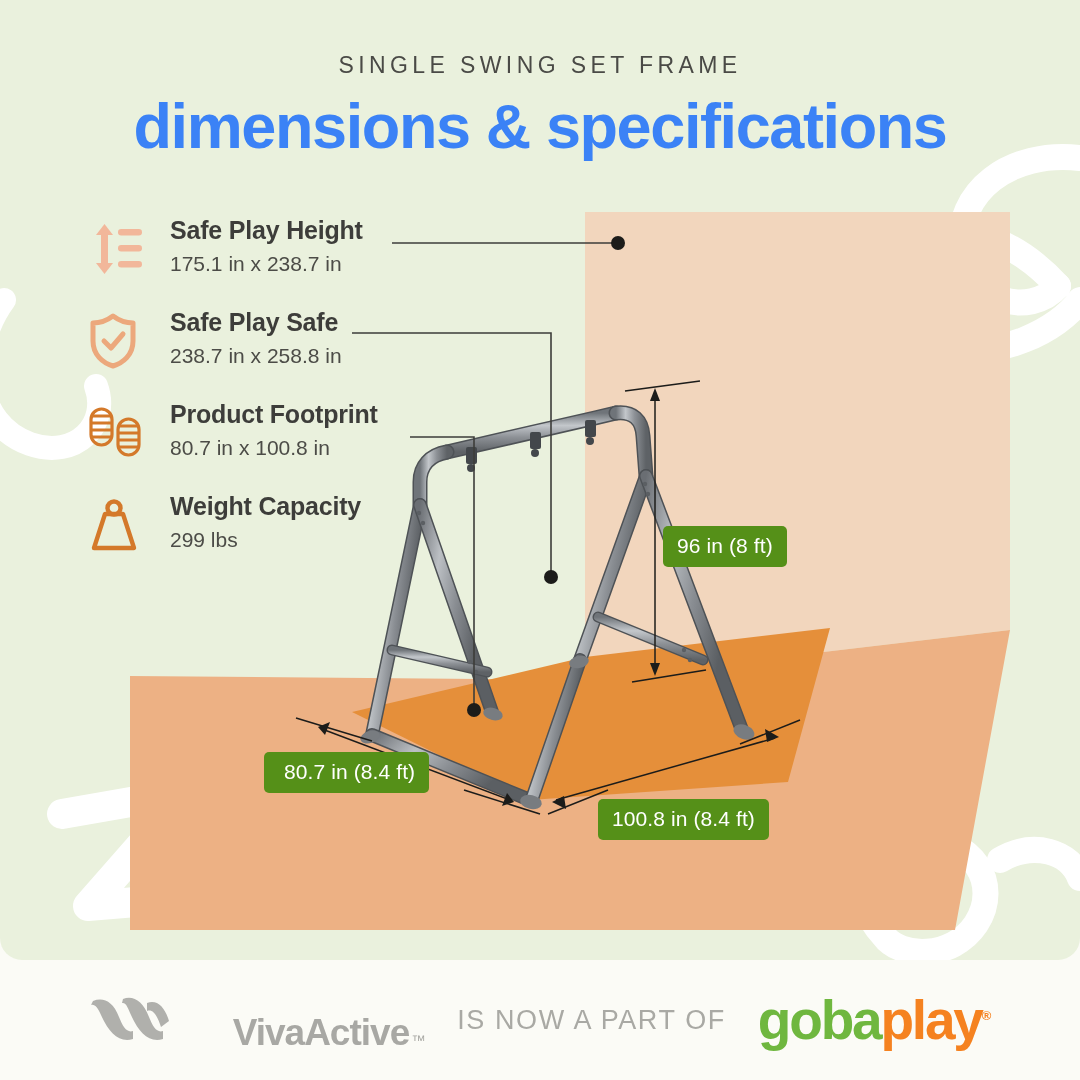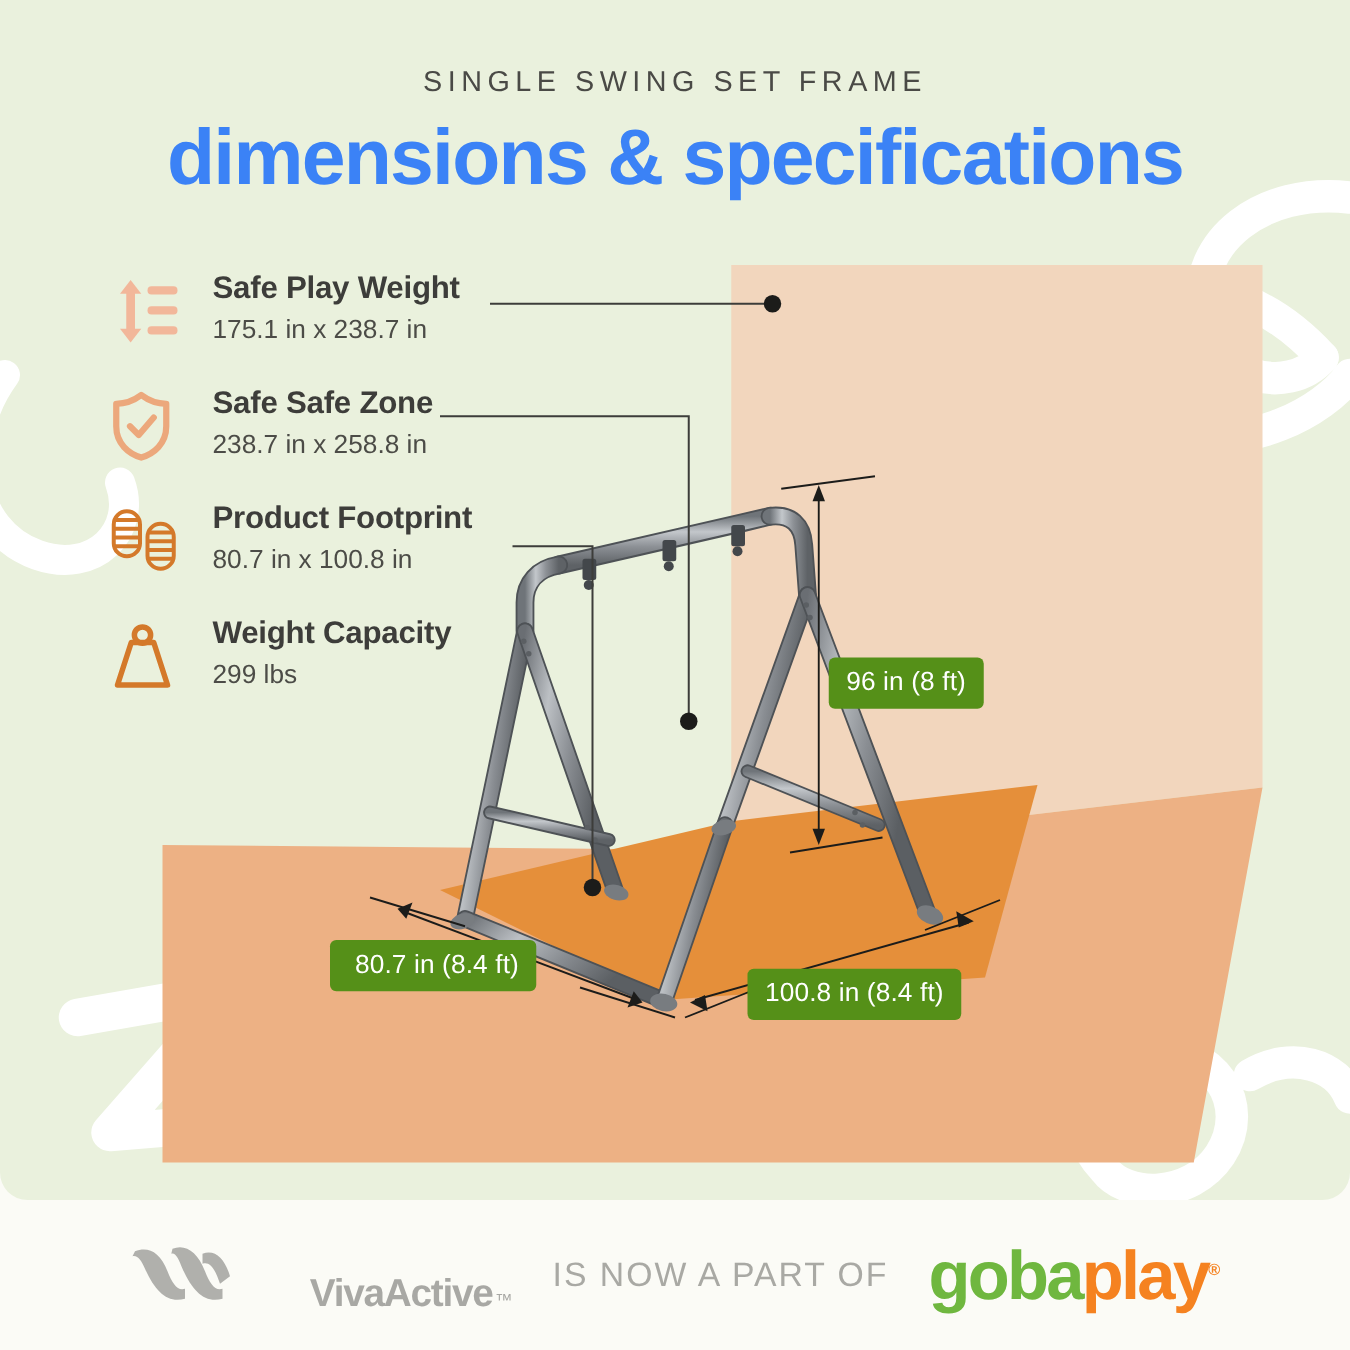--- a/index.html
+++ b/index.html
@@ -99,21 +99,21 @@
     background: #559018;
     color: #ffffff;
     font-size: 21px;
     border-radius: 5px;
     padding: 8px 14px 9px 14px;
     white-space: nowrap;
     letter-spacing: 0.1px;
   }
   .badge-height { left: 663px; top: 526px; text-align: center; }
   .badge-width  { left: 264px; top: 752px; padding-left: 20px; }
-  .badge-depth  { left: 598px; top: 775px; }
+  .badge-depth  { left: 598px; top: 799px; }
 
   
   .footer {
     position: absolute;
     left: 0; top: 960px;
     width: 1080px; height: 120px;
     background: #fbfbf6;
     display: flex;
     align-items: center;
     justify-content: center;
@@ -310,35 +310,35 @@
             <rect x="13" y="9" width="7" height="34" rx="3"></rect>
             <polygon points="16.5,1 25,12 8,12"></polygon>
             <polygon points="16.5,51 25,40 8,40"></polygon>
             <rect x="30" y="6" width="24" height="6.5" rx="3.2"></rect>
             <rect x="30" y="22" width="24" height="6.5" rx="3.2"></rect>
             <rect x="30" y="38" width="24" height="6.5" rx="3.2"></rect>
           </g>
         </svg>
       </div>
       <div class="spec-text">
-        <div class="spec-label">Safe Play Weight</div>
+        <div class="spec-label">Safe Play Height</div>
         <div class="spec-value">175.1 in x 238.7 in</div>
       </div>
     </div>
 
     <div class="spec-row">
       <div class="spec-icon">
         <svg width="50" height="56" viewBox="0 0 50 56">
           <path d="M25 3 C 17 9, 9 10, 5 10 L 5 28 C 5 42, 15 50, 25 53
                    C 35 50, 45 42, 45 28 L 45 10 C 41 10, 33 9, 25 3 Z" fill="none" stroke="#eca87c" stroke-width="5" stroke-linejoin="round"></path>
           <path d="M16 28 L 23 35 L 35 21" fill="none" stroke="#eca87c" stroke-width="5" stroke-linecap="round" stroke-linejoin="round"></path>
         </svg>
       </div>
       <div class="spec-text">
-        <div class="spec-label">Safe Safe Zone</div>
+        <div class="spec-label">Safe Play Safe</div>
         <div class="spec-value">238.7 in x 258.8 in</div>
       </div>
     </div>
 
     <div class="spec-row">
       <div class="spec-icon">
         <svg width="56" height="56" viewBox="0 0 56 56">
           <g fill="none" stroke="#d4792a" stroke-width="3.2">
             <rect x="3" y="4" width="21" height="36" rx="10.5"></rect>
             <path d="M3.6 11 H23.4 M3.2 18 H23.8 M3.2 25 H23.8 M3.6 32 H23.4"></path>
@@ -379,21 +379,21 @@
       <svg width="150" height="58" viewBox="0 0 150 58">
         <g fill="#b0b0ac">
           <path d="M4 14 C 14 10, 24 14, 30 30 C 34 40, 38 46, 44 44 L 44 52
                    C 30 56, 20 46, 12 28 C 9 21, 6 17, 2 18 Z"></path>
           <path d="M34 12 C 44 8, 54 14, 60 30 C 64 40, 68 46, 74 44 L 74 52
                    C 60 56, 50 46, 42 28 C 39 21, 37 15, 33 16 Z"></path>
           <path d="M58 16 C 68 12, 76 20, 80 34 L 72 40 C 68 28, 64 22, 58 24 Z"></path>
         </g>
       </svg>
       <div style="display:flex;align-items:baseline;margin-left:-6px;">
-        <span style="font-size:31px;font-weight:700;color:#a8a8a4;letter-spacing:-1px;">VivaActive</span>
+        <span style="font-size:37px;font-weight:700;color:#a8a8a4;letter-spacing:-1px;">VivaActive</span>
         <span style="font-size:14px;color:#a8a8a4;margin-left:2px;vertical-align:super;">™</span>
       </div>
     </div>
 
     <div class="footer-mid">IS NOW A PART OF</div>
 
     <div class="goba-logo">
       <span class="goba-green">goba</span><span class="goba-orange">play</span><span class="goba-reg">®</span>
     </div>
   </div>

